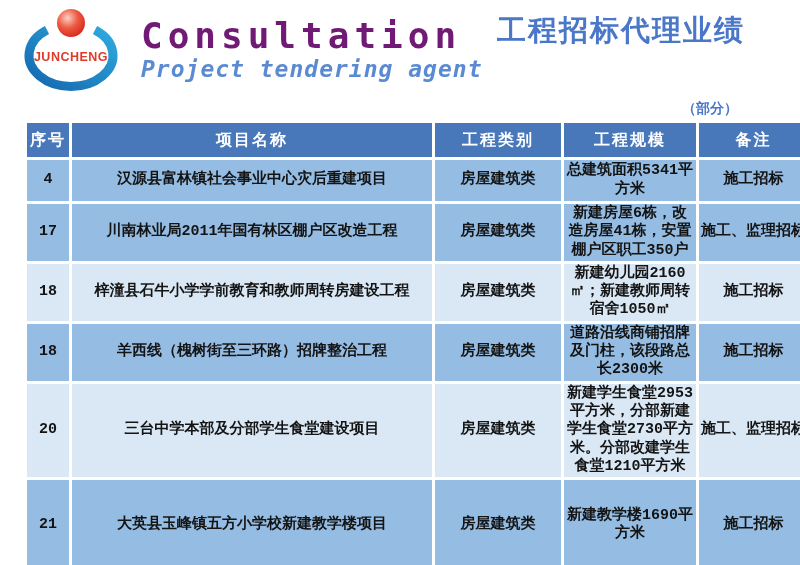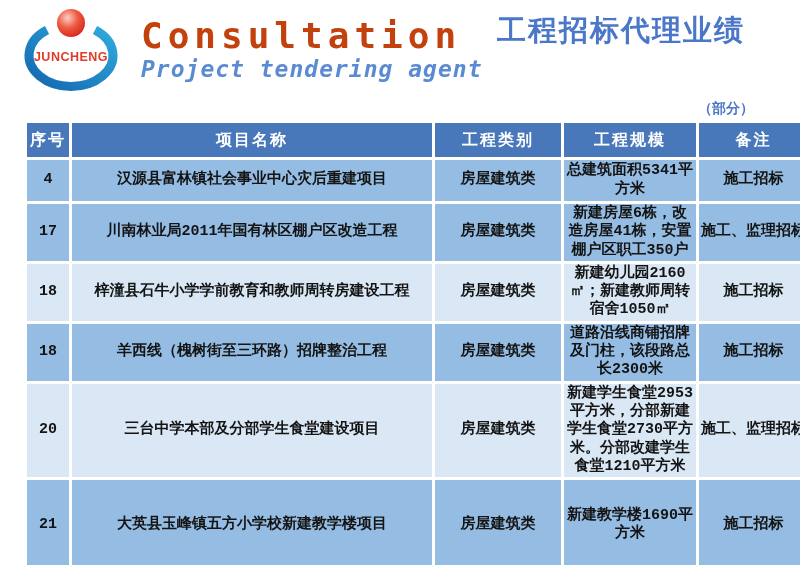--- a/index.html
+++ b/index.html
@@ -16,21 +16,21 @@
     height: 96px;
     padding: 8px 0 0 15px;
   }
   .logo-wrap { width: 112px; height: 92px; flex: 0 0 auto; }
   .title-block { margin-left: 14px; padding-top: 10px; }
   .title-main {
     font-family: "DejaVu Sans Mono", monospace;
     font-size: 36px;
     font-weight: bold;
     letter-spacing: 5px;
-    color: #c2410c;
+    color: #701a75;
     line-height: 1.0;
   }
   .title-sub {
     font-family: "DejaVu Sans Mono", monospace;
     font-size: 23px;
     font-weight: bold;
     letter-spacing: 1px;
     color: #5a8bd2;
     line-height: 1.15;
     margin-top: 2px;
@@ -42,21 +42,21 @@
     margin-top: 3px;
     font-size: 29px;
     font-weight: bold;
     letter-spacing: 2px;
     color: #4b77c8;
     white-space: nowrap;
   }
   
   .partial-note {
     text-align: right;
-    padding-right: 46px;
+    padding-right: 62px;
     height: 24px;
     line-height: 24px;
     font-size: 14px;
     font-weight: bold;
     color: #4b77c8;
   }
   
   table.projects {
     margin-left: 24px;
     width: 787px;

